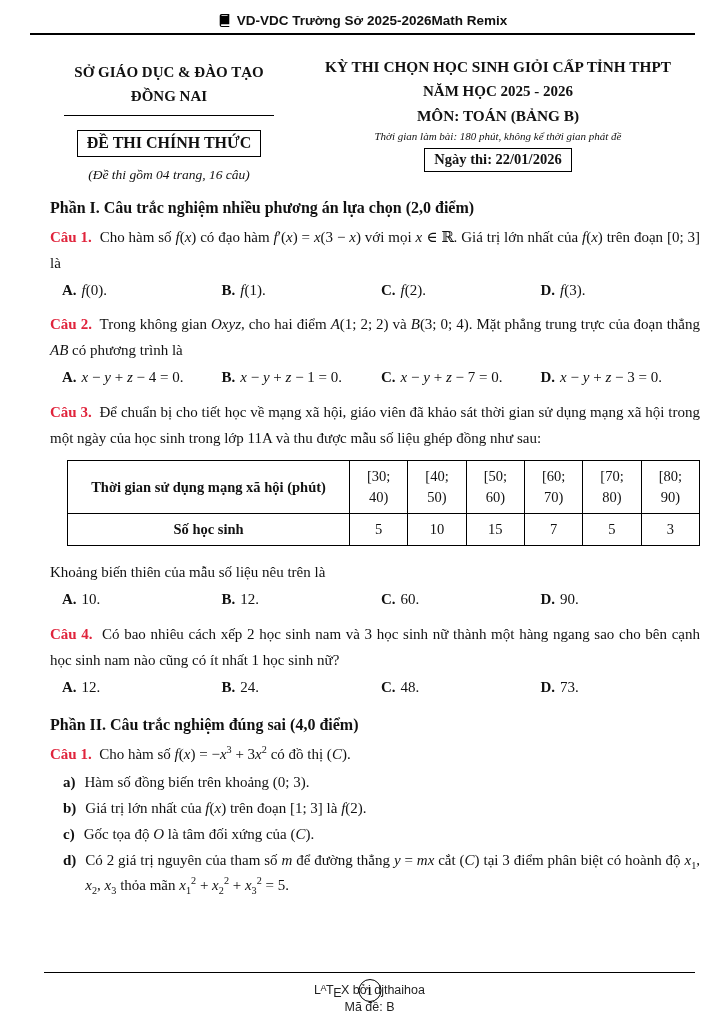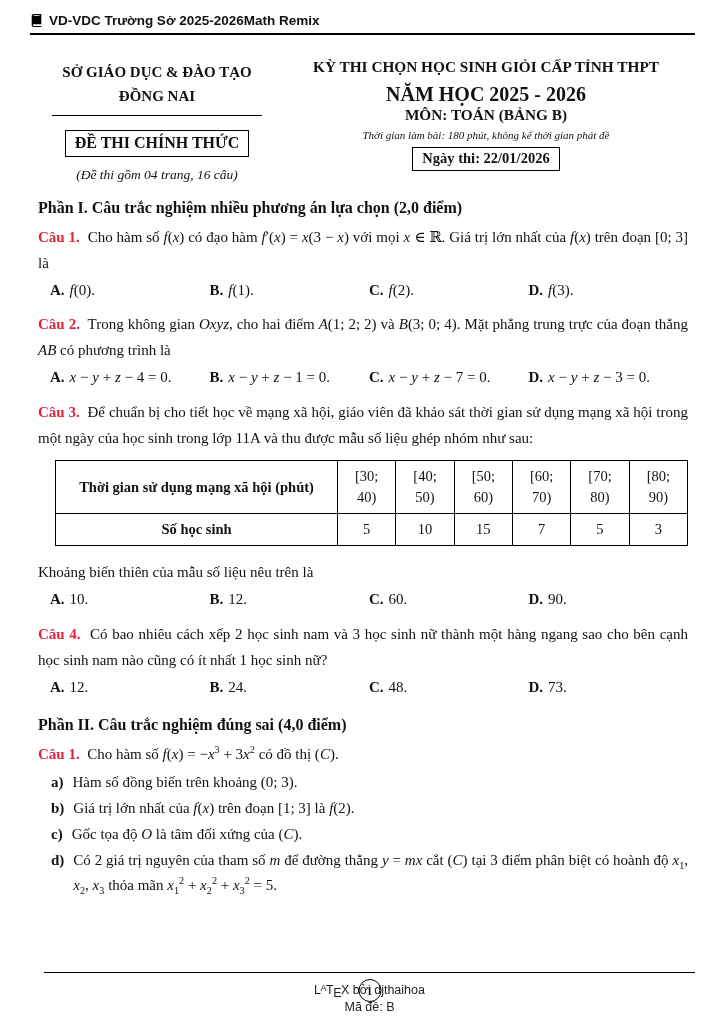--- a/index.html
+++ b/index.html
@@ -12,41 +12,41 @@
     background: #ffffff;
     color: var(--ink);
     font-family: "Liberation Serif", "DejaVu Serif", serif;
     font-size: 15px;
     overflow: hidden;
   }
 
   
   .running-header {
     position: absolute; top: 13px; left: 30px; right: 30px;
-    display: flex; justify-content: flex-start; align-items: flex-end;
+    display: flex; justify-content: center; align-items: flex-end;
     font-family: "Liberation Sans", "DejaVu Sans", sans-serif;
     font-weight: bold; font-size: 13.5px;
     padding-bottom: 5px; border-bottom: 2px solid #000;
   }
   .rh-left { display: flex; align-items: center; gap: 6px; }
   .book-icon svg { display: block; }
 
   
-  .main { position: absolute; top: 54px; left: 38px; width: 650px; }
+  .main { position: absolute; top: 54px; left: 50px; width: 650px; }
 
   
   .title-block { display: flex; gap: 8px; margin-bottom: 14px; }
   .tb-left { width: 238px; text-align: center; padding-top: 6px; }
   .dept { font-weight: bold; font-size: 15px; line-height: 1.6; }
   .dept-rule { border: 0; border-top: 1.4px solid #000; margin: 7px 14px 14px 14px; }
   .exam-box { display: inline-block; border: 1.4px solid #000; padding: 3px 9px 4px; font-weight: bold; font-size: 16px; }
   .exam-note { font-style: italic; font-size: 13.5px; margin-top: 10px; }
   .tb-right { flex: 1; text-align: center; padding-top: 4px; }
   .t-title   { font-weight: bold; font-size: 15.3px; margin-bottom: 7px; }
-  .t-year    { font-weight: bold; font-size: 20px;   margin-bottom: 0; }
+  .t-year    { font-weight: bold; font-size: 15px;   margin-bottom: 7px; }
   .t-subject { font-weight: bold; font-size: 15.3px; margin-bottom: 5px; }
   .t-duration{ font-style: italic; font-size: 11px; margin-bottom: 6px; }
   .date-box  { display: inline-block; border: 1.4px solid #000; padding: 2px 9px 3px; font-weight: bold; font-size: 14.5px; }
 
   
   .part-heading { font-weight: bold; font-size: 16px; margin: 16px 0 8px; }
   .question { margin-bottom: 4px; }
   .q-body { text-align: justify; line-height: 1.72; }
   .q-label { font-weight: bold; color: var(--accent-red); }
   .q-sub { line-height: 1.72; margin-top: 14px; }
@@ -142,21 +142,21 @@
       <div class="q-body"><span class="q-label">Câu 2.</span>&nbsp; <span>Trong không gian <i>Oxyz</i>, cho hai điểm <i>A</i>(1; 2; 2) và <i>B</i>(3; 0; 4). Mặt phẳng trung trực của đoạn thẳng <i>AB</i> có phương trình là</span></div>
       <div class="options">
         <span><span class="opt-letter">A.</span><span><i>x</i> − <i>y</i> + <i>z</i> − 4 = 0.</span></span>
         <span><span class="opt-letter">B.</span><span><i>x</i> − <i>y</i> + <i>z</i> − 1 = 0.</span></span>
         <span><span class="opt-letter">C.</span><span><i>x</i> − <i>y</i> + <i>z</i> − 7 = 0.</span></span>
         <span><span class="opt-letter">D.</span><span><i>x</i> − <i>y</i> + <i>z</i> − 3 = 0.</span></span>
       </div>
     </div>
 
     <div class="question">
-      <div class="q-body"><span class="q-label">Câu 3.</span>&nbsp; <span>Để chuẩn bị cho tiết học về mạng xã hội, giáo viên đã khảo sát thời gian sử dụng mạng xã hội trong một ngày của học sinh trong lớp 11A và thu được mẫu số liệu ghép nhóm như sau:</span></div>
+      <div class="q-body"><span class="q-label">Câu 3.</span>&nbsp; <span>Để chuẩn bị cho tiết học về mạng xã hội, giáo viên đã khảo sát thời gian sử dụng mạng xã hội trong một ngày của học sinh trong lớp 11A và thu được mẫu số liệu ghép đồng như sau:</span></div>
       <table class="stats-table">
         <tbody>
           <tr>
             <td class="lbl">Thời gian sử dụng mạng xã hội (phút)</td>
             <td>[30; 40)</td>
             <td>[40; 50)</td>
             <td>[50; 60)</td>
             <td>[60; 70)</td>
             <td>[70; 80)</td>
             <td>[80; 90)</td>

